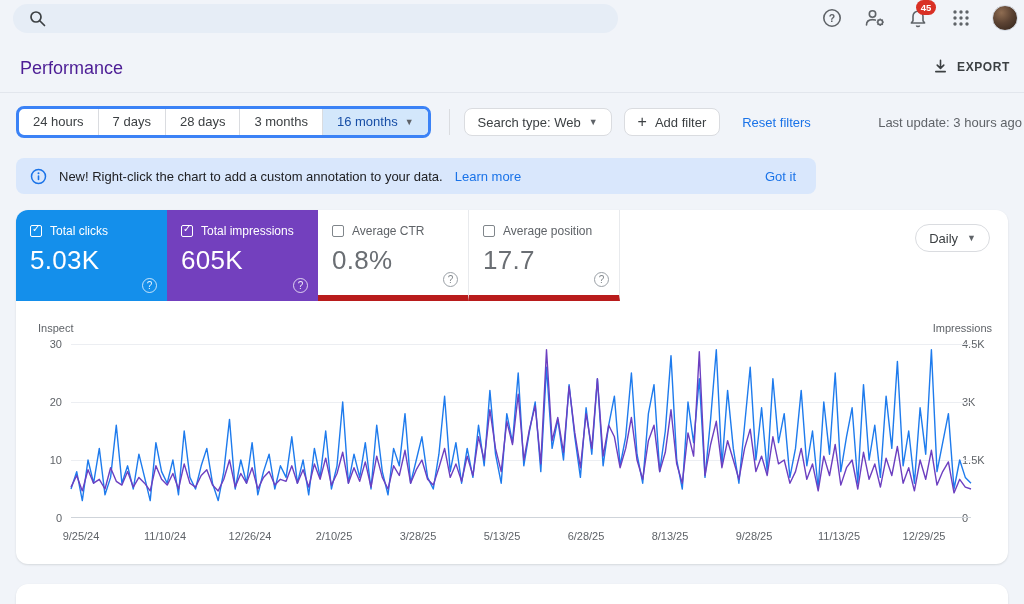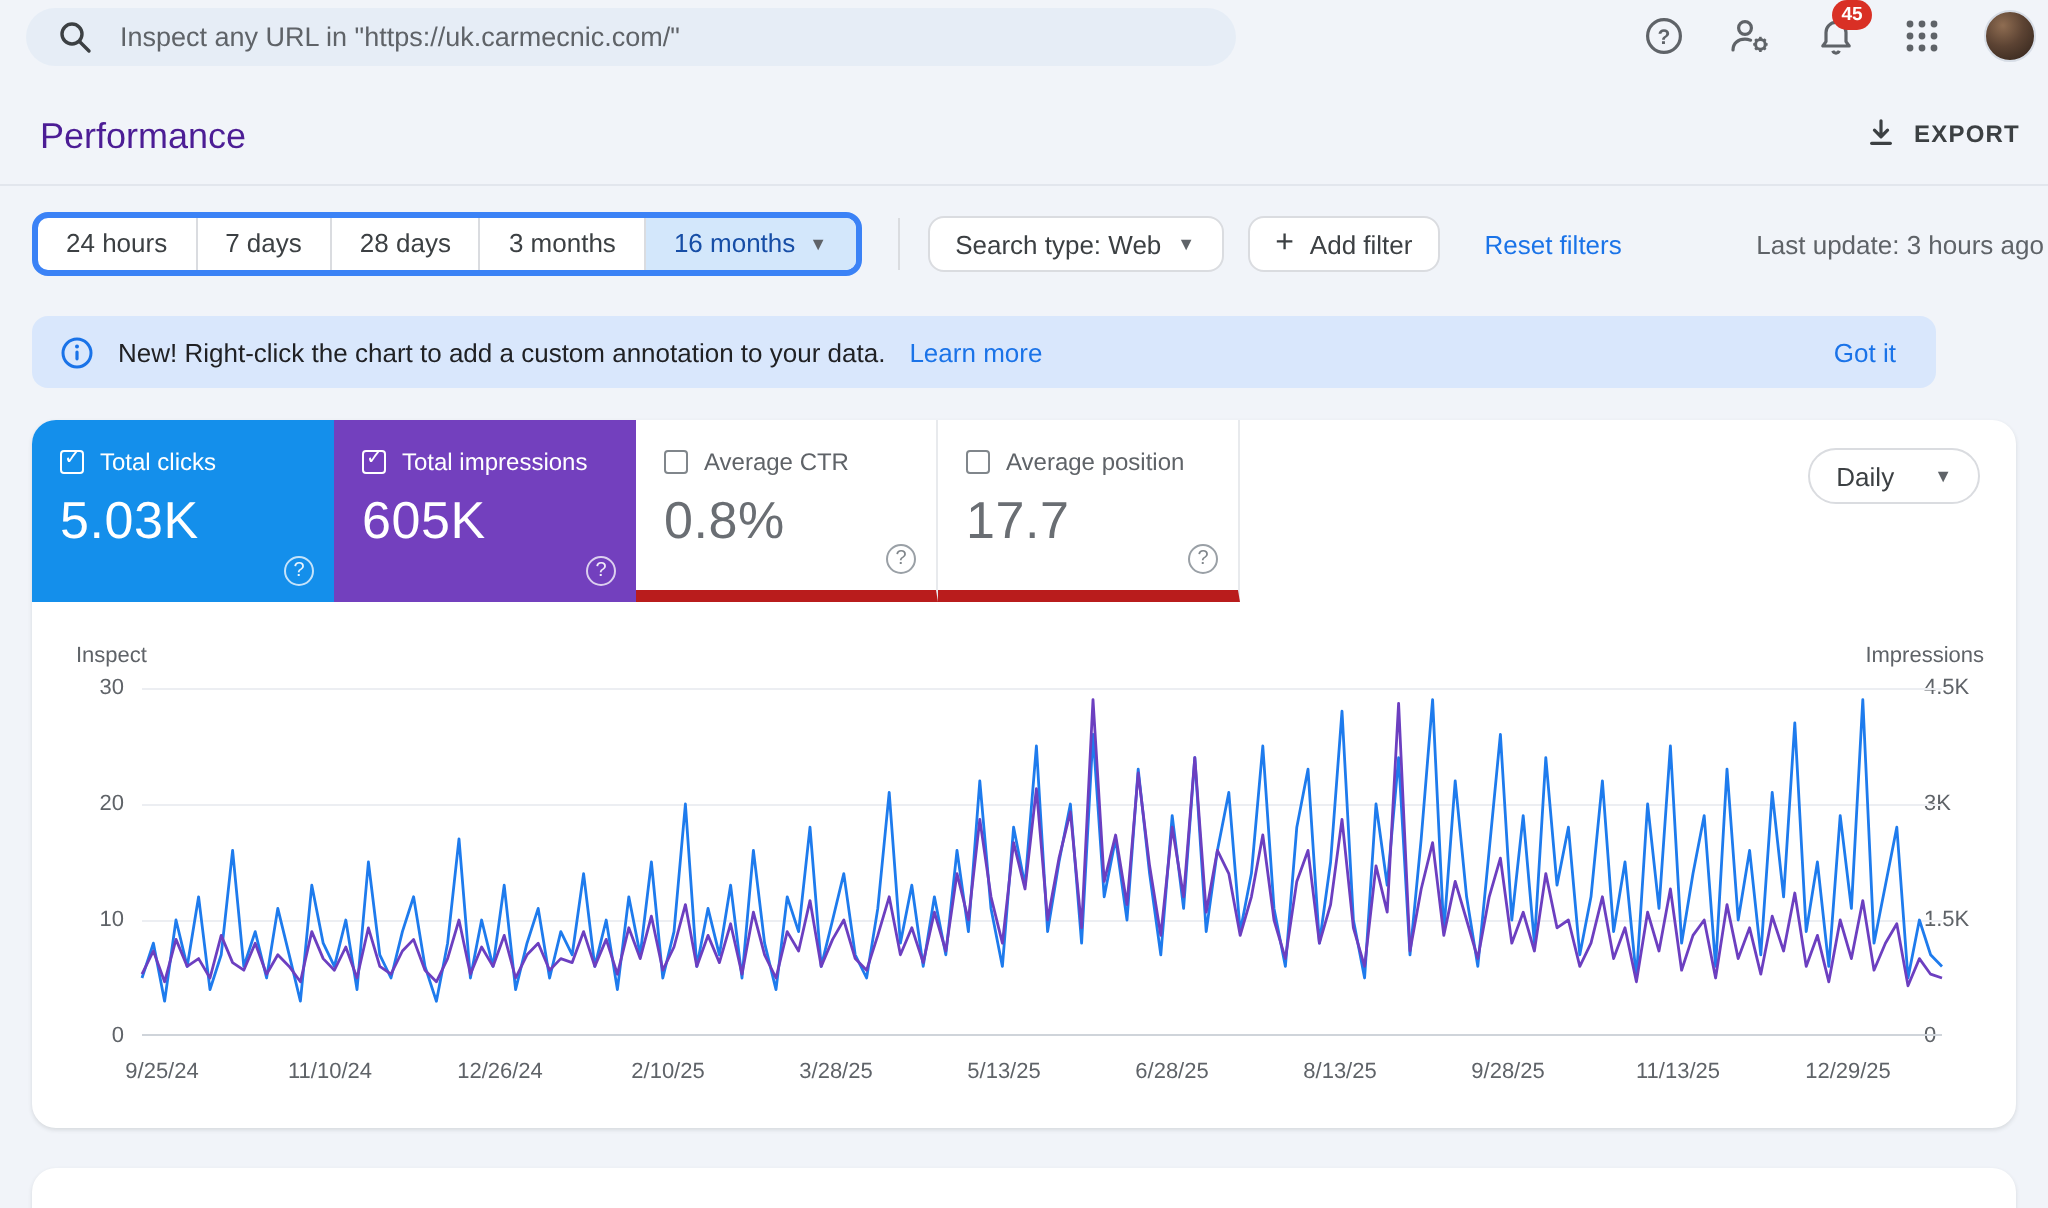--- a/index.html
+++ b/index.html
@@ -44,21 +44,21 @@
     border-left:1px solid #dadce0; cursor:pointer; white-space:nowrap; }
   .range-chip:first-child { border-left:none; }
   .range-chip.active { background:#d3e7fb; font-weight:500; color:#174ea6; display:flex; align-items:center; gap:7px; }
   .v-sep { width:1px; height:26px; background:#dadce0; margin:0 14px 0 18px; }
   .chip-btn { display:flex; align-items:center; gap:8px; height:28px; padding:0 13px;
     border:1px solid #dadce0; border-radius:8px; background:#fff; font-size:13px; color:#3c4043; cursor:pointer; white-space:nowrap; }
   .reset-link { margin-left:22px; font-size:13px; font-weight:500; color:#1a73e8; cursor:pointer; }
   .last-update { margin-left:auto; font-size:13px; color:#5f6368; }
   .caret { font-size:9px; color:#5f6368; line-height:1; }
   
-  .banner { position:absolute; top:158px; left:16px; width:952px; height:36px; background:#d9e7fc;
+  .banner { position:absolute; top:158px; left:16px; width:800px; height:36px; background:#d9e7fc;
     border-radius:8px; display:flex; align-items:center; padding:0 20px 0 14px; gap:12px; }
   .banner-text { font-size:13px; color:#202124; }
   .banner a, .learn-more { color:#1a73e8; text-decoration:none; font-size:13px; cursor:pointer; }
   .got-it { margin-left:auto; font-size:13px; font-weight:500; color:#1a73e8; cursor:pointer; }
   
   .panel { position:absolute; left:16px; top:210px; width:992px; height:354px; background:#fff;
     border-radius:12px; box-shadow:0 1px 2px rgba(60,64,67,.15);padding-left:48px; }
   .cards { position:absolute; top:0; left:0; display:flex; }
   .metric-card { width:151px; height:91px; position:relative; padding:14px 12px 0 14px; cursor:pointer; }
   .metric-card.c0 { background:#148feb; border-top-left-radius:12px; }
@@ -72,21 +72,21 @@
   .metric-card .lbl { font-size:12px; }
   .c0 .lbl, .c1 .lbl { color:#fff; font-weight:500; }
   .c2 .lbl, .c3 .lbl { color:#5f6368; }
   .metric-value { margin-top:7px; font-size:26px; letter-spacing:.3px; }
   .c0 .metric-value, .c1 .metric-value { color:#fff; }
   .c2 .metric-value, .c3 .metric-value { color:#6a6e73; }
   .help-dot { position:absolute; right:10px; bottom:8px; width:15px; height:15px; border-radius:50%;
     font-size:10px; display:flex; align-items:center; justify-content:center; }
   .c0 .help-dot, .c1 .help-dot { border:1px solid rgba(255,255,255,.75); color:rgba(255,255,255,.9); }
   .c2 .help-dot, .c3 .help-dot { border:1px solid #9aa0a6; color:#80868b; }
-  .daily-btn { position:absolute; top:14px; right:18px; height:28px; padding:0 13px; display:flex; align-items:center; gap:20px;
+  .daily-btn { position:absolute; top:14px; right:18px; height:28px; padding:0 13px; display:flex; align-items:center; gap:9px;
     border:1px solid #dadce0; border-radius:15px; background:#fff; font-size:13px; font-weight:500; color:#3c4043; cursor:pointer; }
   
   .axis-title { position:absolute; font-size:11px; color:#5f6368; }
   .axis-title.left { left:22px; top:112px; }
   .axis-title.right { right:16px; top:112px; text-align:right; }
   .ytick { position:absolute; font-size:11px; color:#5f6368; transform:translateY(-50%); }
   .ytick.l { left:8px; width:38px; text-align:right; }
   .ytick.r { left:946px; width:40px; text-align:left; }
   .plot { position:absolute; left:55px; top:134px; width:900px; height:174px; }
   .plot svg { position:absolute; inset:0; overflow:visible; }
@@ -101,21 +101,20 @@
 <body>
 
 <div class="topbar">
   <div class="search-pill">
     <span>
       <svg class="ic" width="17" height="17" viewBox="0 0 17 17">
           <circle cx="7" cy="7" r="5" fill="none" stroke="#3c4043" stroke-width="1.7"></circle>
           <line x1="11" y1="11" x2="15.5" y2="15.5" stroke="#3c4043" stroke-width="1.7" stroke-linecap="round"></line>
         </svg>
     </span>
-    <input type="text" placeholder="Inspect any URL in &quot;https://uk.carmecnic.com/&quot;" style="">
   </div>
   <div class="topbar-icons">
     <div class="icon-btn">
       <svg class="ic" width="20" height="20" viewBox="0 0 20 20">
           <circle cx="10" cy="10" r="8.2" fill="none" stroke="#5f6368" stroke-width="1.6"></circle>
           <text x="10" y="14" text-anchor="middle" font-size="10.5" fill="#5f6368" font-family="Liberation Sans, sans-serif" font-weight="bold">?</text>
         </svg>
     </div>
     <div class="icon-btn">
       <svg class="ic" width="22" height="20" viewBox="0 0 22 20">

